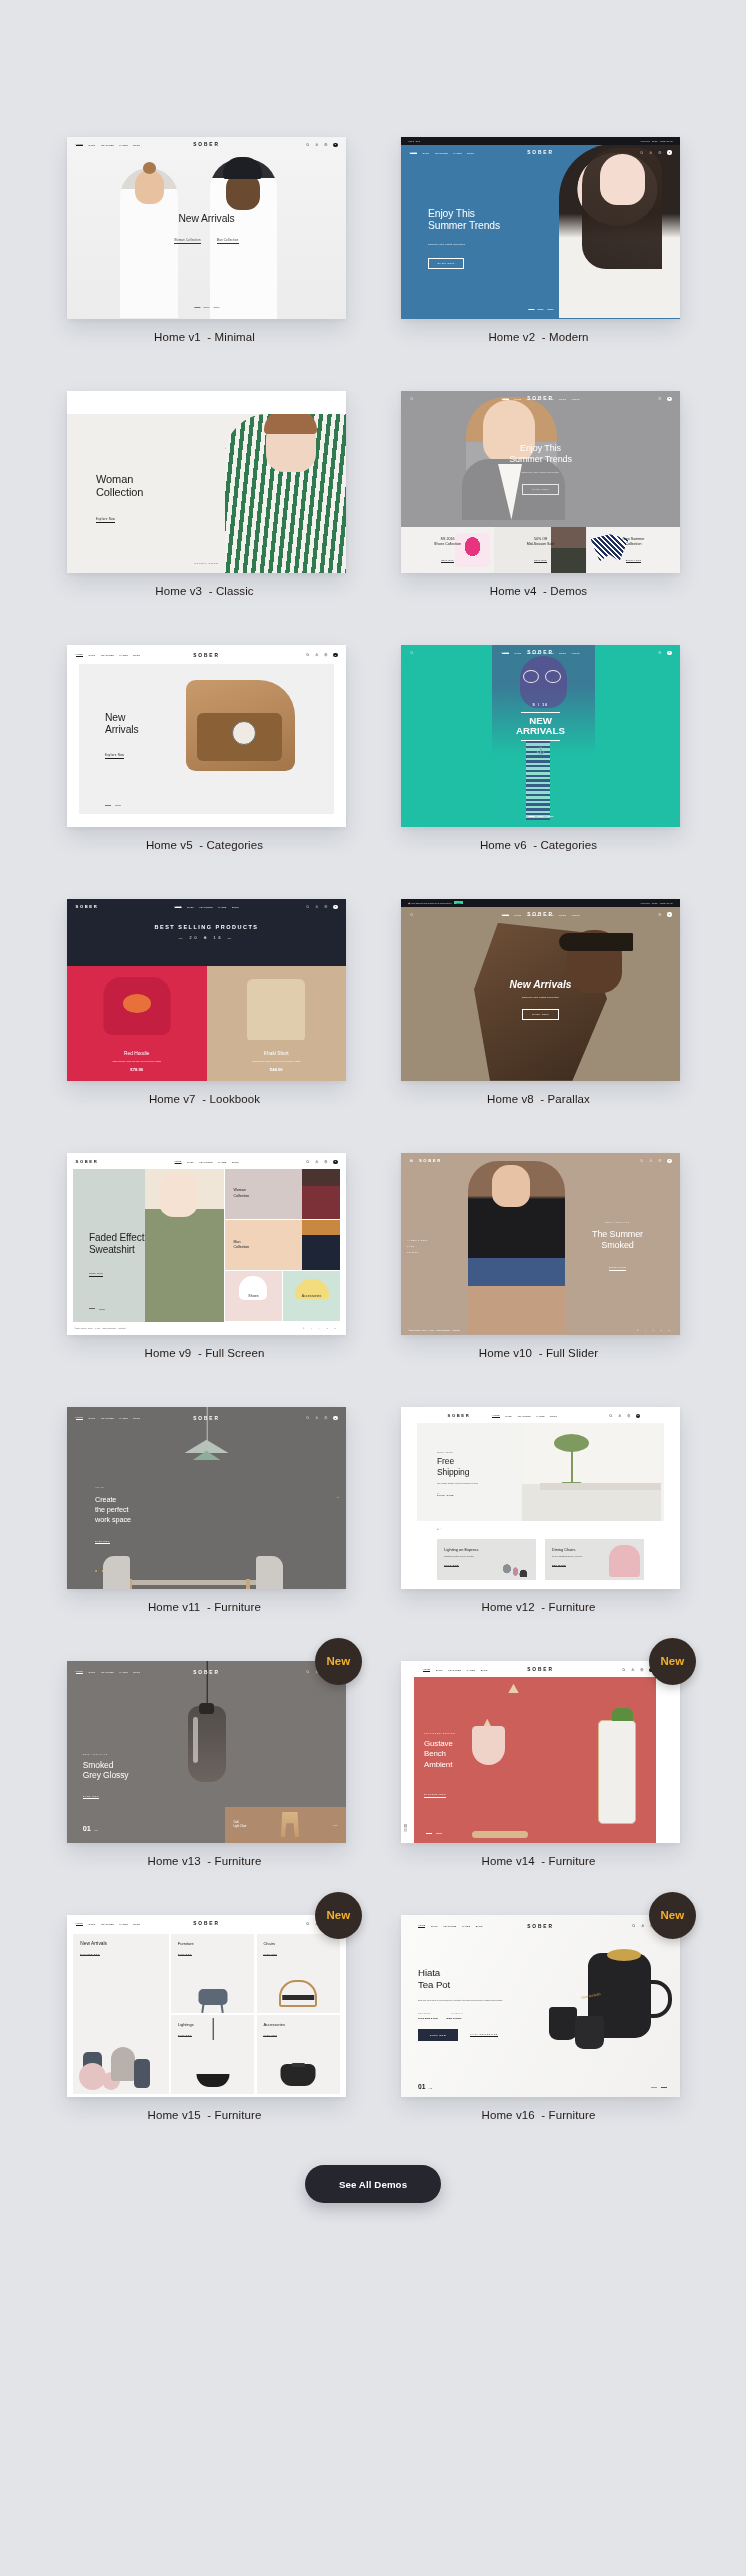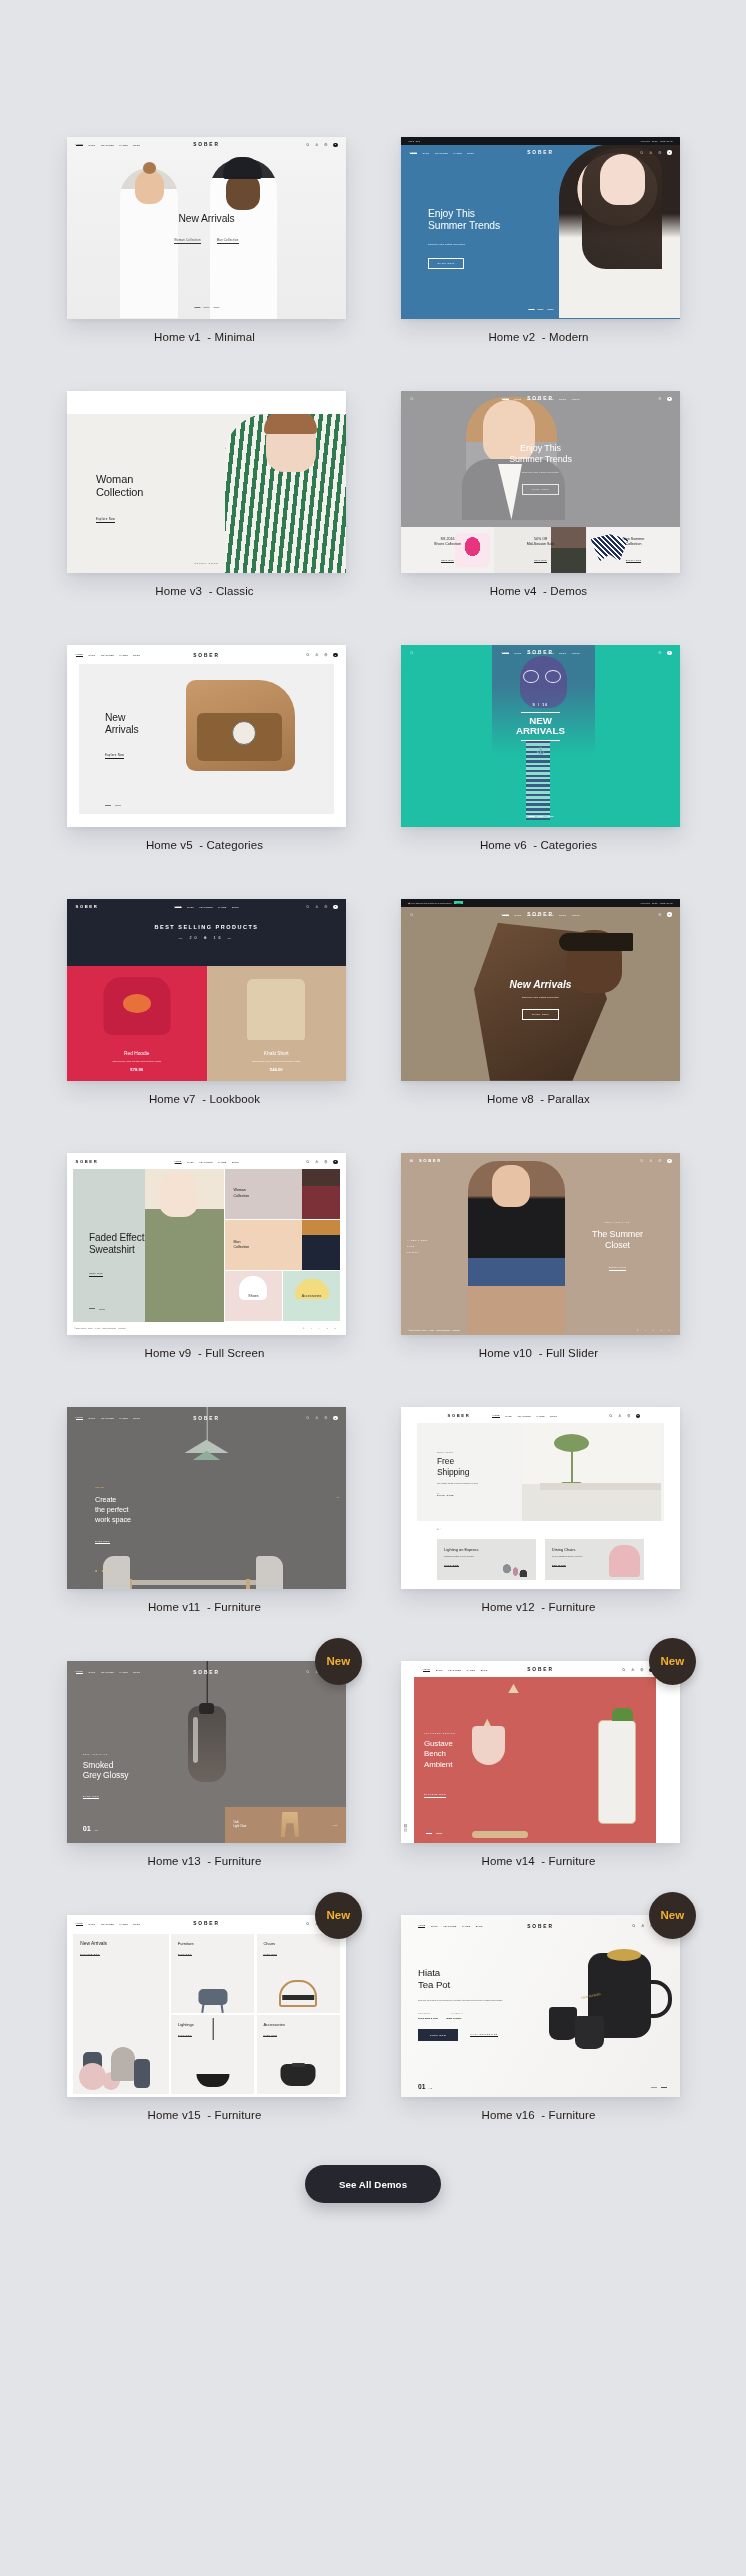--- a/index.html
+++ b/index.html
@@ -615,21 +615,21 @@
     <div class="demo-cell">
       <div class="frame-wrap">
 
        <div class="frame">
     <div class="hero" style="background:#b8a391">
       <div class="ph" style="left:67px;top:8.5px;width:97px;height:173px;background:linear-gradient(180deg,#8a6a52 0 20%,#1c1c1e 22% 56%,#3f5a86 56% 72%,#c39e80 72% 100%);border-radius:30px 30px 0 0"></div>
       <div class="ph" style="left:91px;top:12px;width:38px;height:42px;background:#e8c2a4;border-radius:17px 17px 13.3px 13.3px"></div>
       <div style="position:absolute;right:17px;top:68px;text-align:center;color:#fff;width:91px">
         <div class="eyebrow" style="opacity:.9">NEW ARRIVALS</div>
         <div class="h-title" style="white-space:pre-line;font-size:9px;margin-top:6px">The Summer
-Closet</div>
+Smoked</div>
         <div style="margin-top:8.5px"><span class="h-link" style="font-size:2.5px">Explore Now</span></div>
       </div>
       <div style="position:absolute;left:6px;top:85px;color:#fff;font-size:2.1px;line-height:2.8;letter-spacing:0.5px">
         <div>— NEW &amp; NOW</div>
               <div>SALE</div>
               <div>SS 2016</div>
       </div>
       <div style="position:absolute;left:0;right:0;bottom:3.6px;display:flex;align-items:center;justify-content:space-between;padding:0 7.3px;font-size:2.1px;color:#fff">
         <span>©2016 Sober&nbsp;&nbsp;&nbsp;Blog&nbsp;&nbsp;&nbsp;&nbsp;FAQs&nbsp;&nbsp;&nbsp;&nbsp;Order Tracking&nbsp;&nbsp;&nbsp;&nbsp;Contact</span>
         <span style="letter-spacing:3px">𝕏 f ▢ p g</span>

